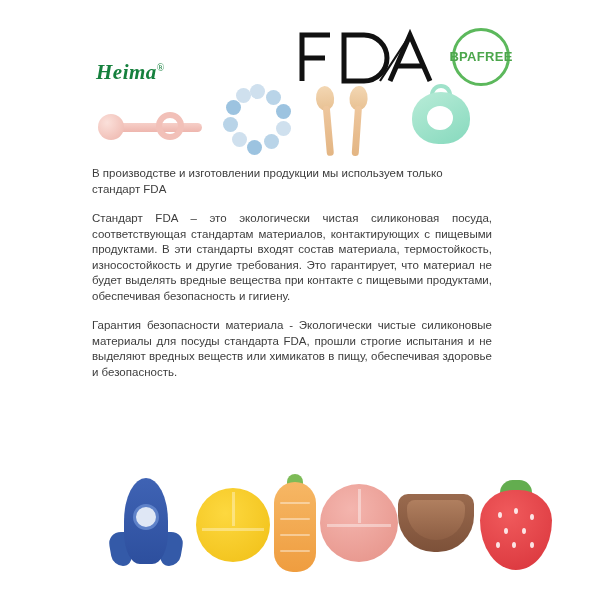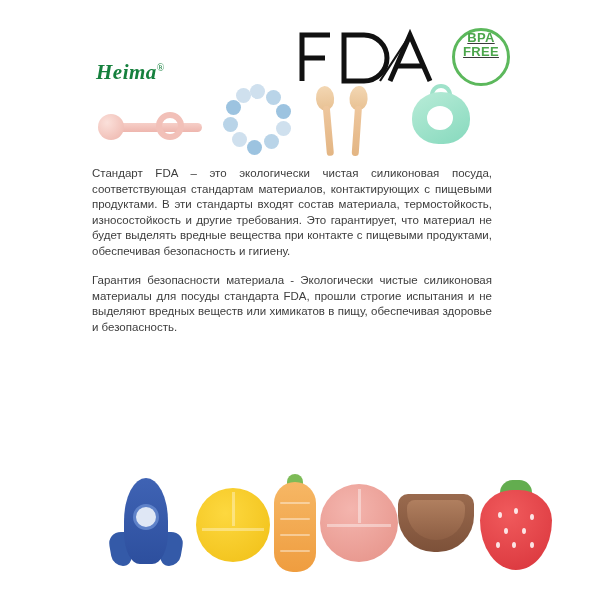--- a/index.html
+++ b/index.html
@@ -59,24 +59,24 @@
   .bpa-badge {
     position: absolute;
     left: 452px;
     top: 28px;
     width: 58px;
     height: 58px;
     border-radius: 50%;
     border: 3px solid #5cb85c;
     box-sizing: border-box;
     display: flex;
-    flex-direction: column;
+    flex-direction: row;
     align-items: center;
+    justify-content: center;
     line-height: 1.05;
-    text-decoration: underline;
   }
   .bpa-badge .l1, .bpa-badge .l2 {
     color: #4ca64c;
     font-weight: bold;
     font-size: 13px;
     letter-spacing: 0.3px;
   }
 
   
   .top-products {
@@ -414,22 +414,23 @@
       <div class="pacifier">
         <div class="handle"></div>
         <div class="shield"></div>
         <div class="hole"></div>
       </div>
 
     </div>
   </div>
 
   <div class="content">
+    <p class="para">В производстве и изготовлении продукции мы используем только стандарт FDA</p>
     <p class="para justify">Стандарт FDA – это экологически чистая силиконовая посуда, соответствующая стандартам материалов, контактирующих с пищевыми продуктами. В эти стандарты входят состав материала, термостойкость, износостойкость и другие требования. Это гарантирует, что материал не будет выделять вредные вещества при контакте с пищевыми продуктами, обеспечивая безопасность и гигиену.</p>
-    <p class="para justify">Гарантия безопасности материала - Экологически чистые силиконовая материалы для посуды стандарта FDA, прошли строгие испытания и не выделяют вредных веществ или химикатов в пищу, обеспечивая здоровье и безопасность.</p>
+    <p class="para justify">Гарантия безопасности материала - Экологически чистые силиконовые материалы для посуды стандарта FDA, прошли строгие испытания и не выделяют вредных веществ или химикатов в пищу, обеспечивая здоровье и безопасность.</p>
   </div>
 
   <div class="bottom-products">
 
     <div class="bp rocket">
       <div class="finl"></div>
       <div class="finr"></div>
       <div class="body"></div>
       <div class="win"></div>
     </div>

